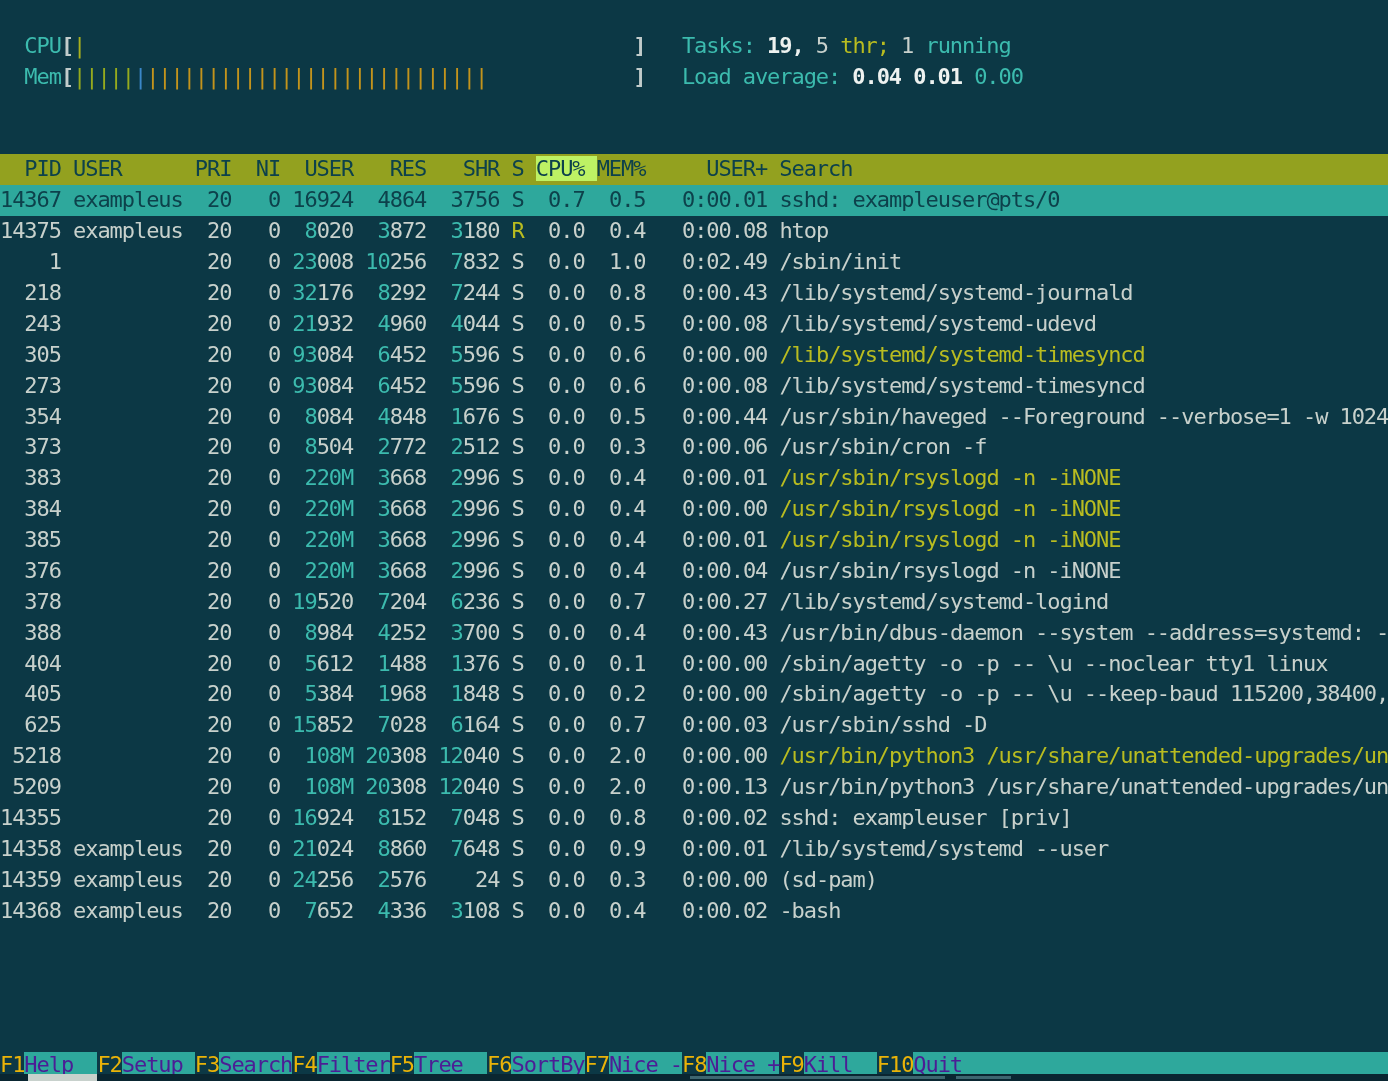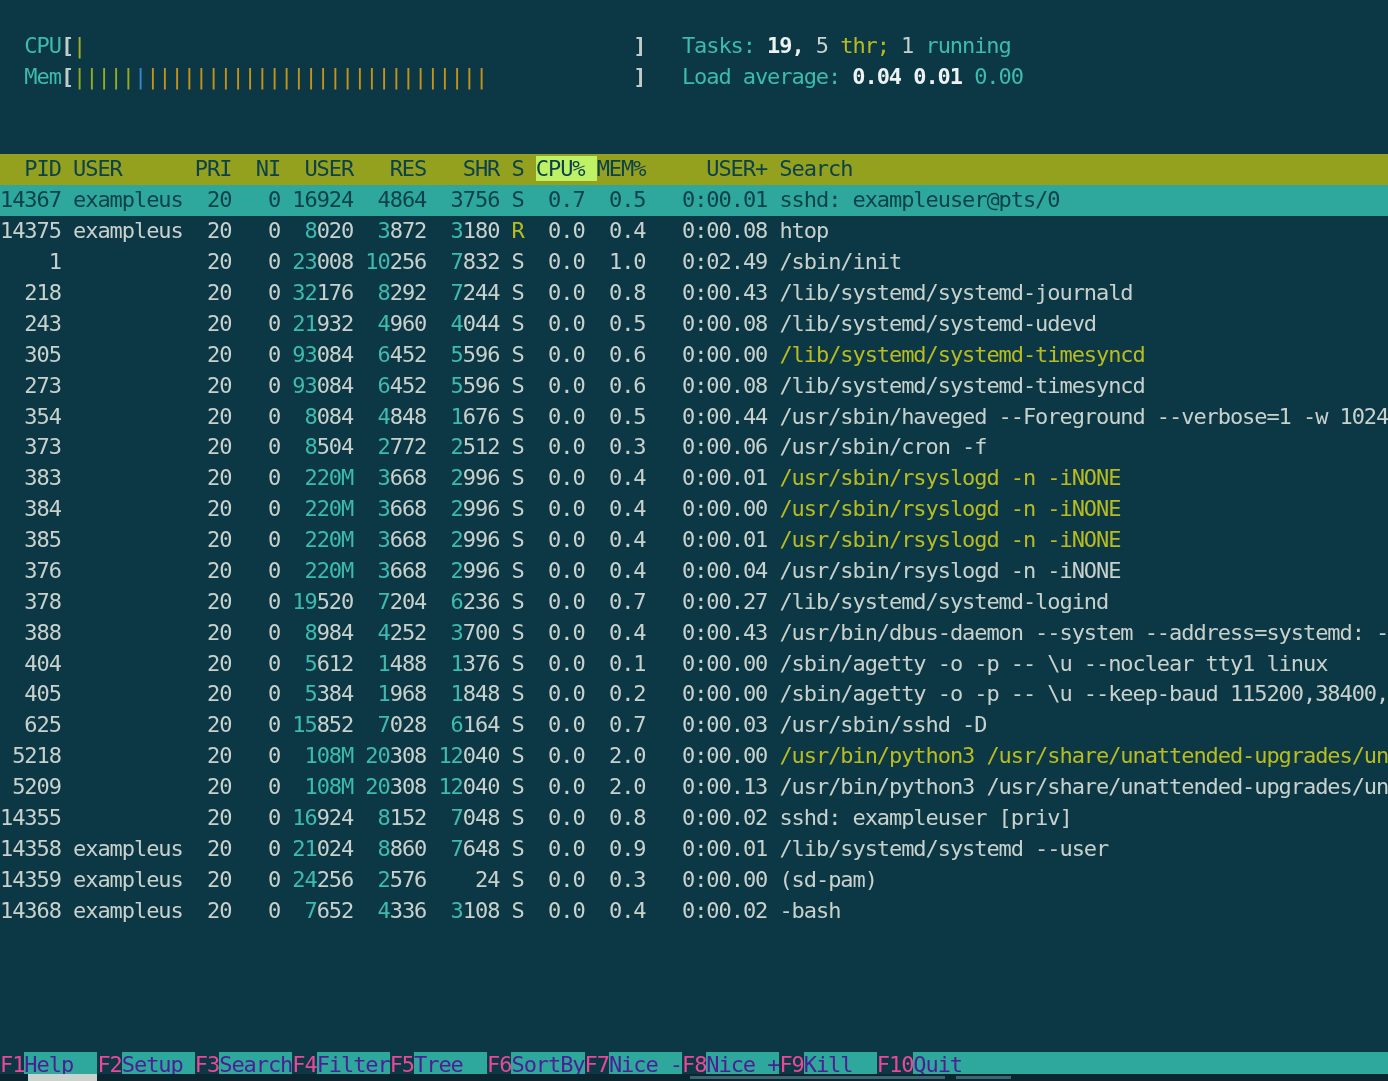--- a/index.html
+++ b/index.html
@@ -12,21 +12,21 @@
     font-size:22px; line-height:30.886px; letter-spacing:-1.07px;
     color:#c8d1cc;
   }
   .trow { position:absolute; left:0; width:100%; height:30.886px; white-space:pre; }
   .c-fg    { color:#c8d1cc; }
   .c-bold  { color:#eef2f0; font-weight:bold; }
   .c-label { color:#3cbbae; }
   .c-cyan  { color:#3cbbae; }
   .c-olive { color:#b9bc20; }
   .c-br    { color:#c2cccb; font-weight:bold; }
-  .c-fkey  { color:#ec4899;text-align:center; }
+  .c-fkey  { color:#eab308;text-align:center; }
   .bar-green  { color:#96ab1e; }
   .bar-blue   { color:#3a87c8; }
   .bar-orange { color:#c3941c; }
   .bar-olive  { color:#a9b01e; }
   .hdr { background:#93a11f; }
   .hdr span { color:#0d414b; }
   .hdr-sort { background:#bef264; }
   .sel { background:#2ea89c; }
   .sel span { color:#0d414b !important; font-weight:normal !important;text-align:center; }
   .flabel { background:#2ea89c; color:#4c1d95; }

